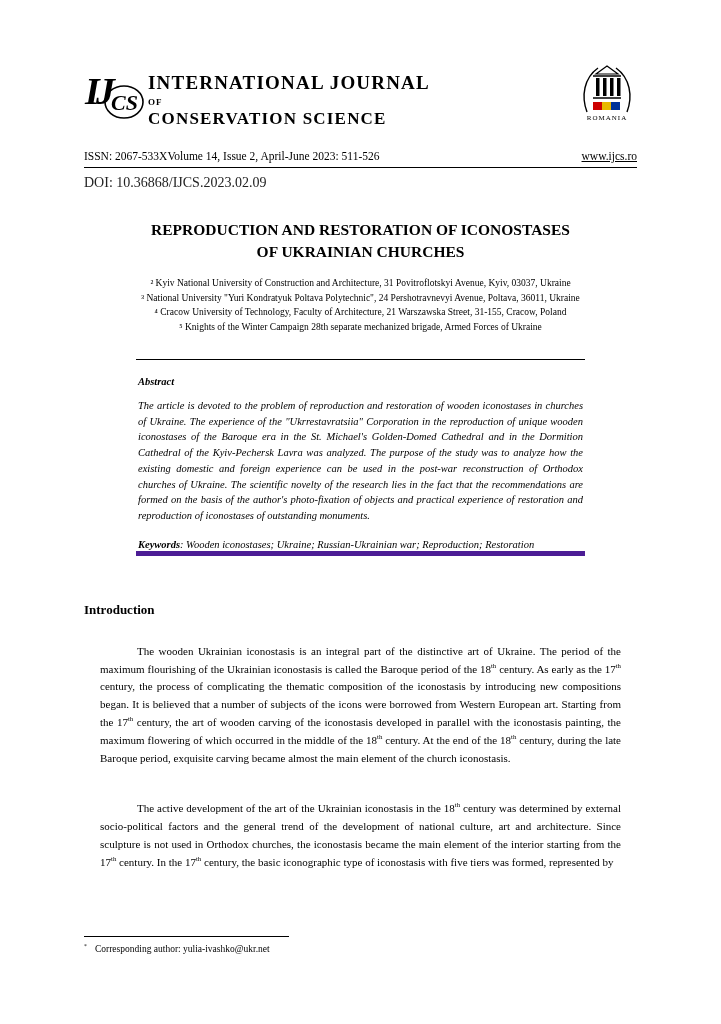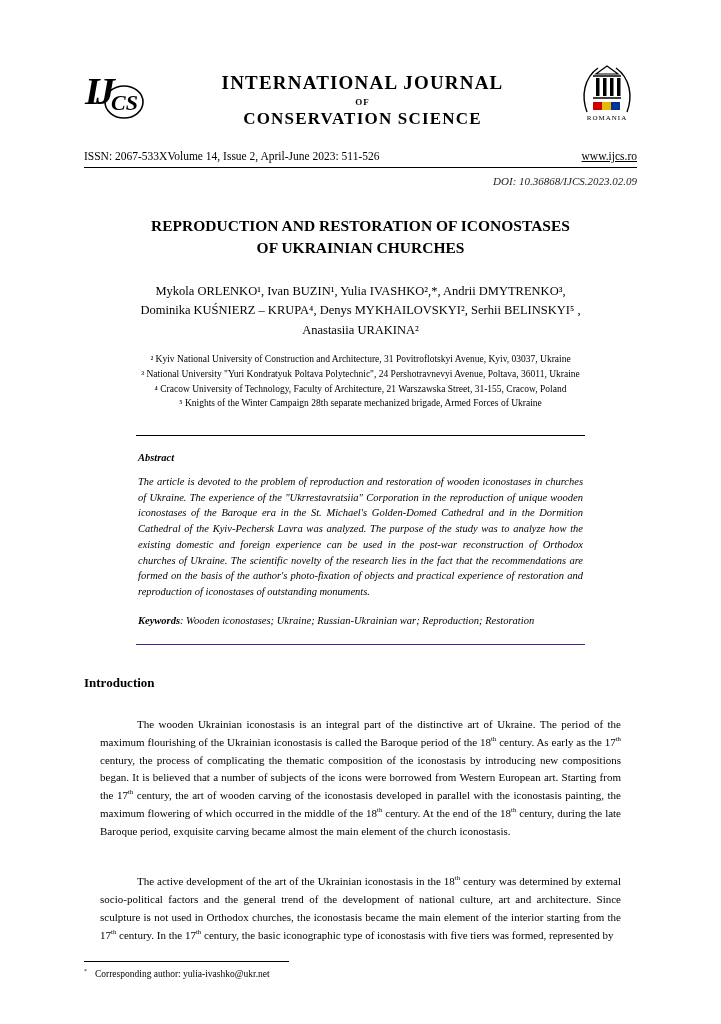--- a/index.html
+++ b/index.html
@@ -11,46 +11,46 @@
     font-family: "Liberation Serif", "DejaVu Serif", serif;
     color: #000;
     display: flex; flex-direction: column;
     background: #fff;
     overflow: hidden;
   }
   
   .masthead { display: flex; align-items: flex-start; justify-content: space-between; }
   .logo-left { width: 64px; flex: 0 0 64px; }
   .logo-right { width: 60px; flex: 0 0 60px; text-align: center; }
-  .masthead-center { flex: 1; text-align: center; padding-top: 10px; }
+  .masthead-center { flex: 1; padding-top: 10px; }
   .jt1 { font-size: 19px; font-weight: bold; letter-spacing: 1.2px; }
   .jt-of { font-size: 9px; font-weight: bold; margin: 3px 0 2px; letter-spacing: 1px; }
   .jt2 { font-size: 17px; font-weight: bold; letter-spacing: 1.2px; }
   .issn-row { display: flex; align-items: baseline; font-size: 11.5px; margin-top: 20px; }
   .issn-left { flex: 0 0 auto; }
   .issn-center { flex: 1; text-align: left; }
   .issn-right { flex: 0 0 auto; }
   .site-link { color: #000; text-decoration: underline; cursor: pointer; }
   .header-rule { border: none; border-top: 1.5px solid #000; margin: 5px 0 0 0; }
-  .doi { text-align: right; font-size: 11px; margin-top: 7px; color: #222; font-style: italic; }
+  .doi { text-align: left; font-size: 14px; margin-top: 7px; color: #222; }
   
   .article-title {
     text-align: center; font-size: 15.5px; font-weight: bold;
     margin: 28px 0 0 0; line-height: 1.45; white-space: pre-line;
   }
   .authors {
     text-align: center; font-size: 12.5px; margin-top: 22px;
     line-height: 1.55; white-space: pre-line;
   }
   .affiliations { text-align: center; font-size: 9.5px; margin-top: 12px; line-height: 1.55; }
   
   .abstract-box {
-    margin: 24px 52px 0 52px;
-    border-top: 1px solid #000; border-bottom: 1px solid #4c1d95;
-    padding: 16px 2px 18px 2px;
+    margin: 24px 52px 16px 52px;
+    border-top: 1px solid #000; border-bottom: 5px solid #4c1d95;
+    padding: 16px 2px 1px 2px;
     font-style: italic; font-size: 10.5px;
   }
   .abstract-label { font-weight: bold; margin-bottom: 11px; }
   .abstract-text { text-align: justify; line-height: 1.5; }
   .keywords { margin-top: 15px; }
   .kw-label { font-weight: bold; }
   
   .section-heading { font-size: 13px; font-weight: bold; margin-top: 30px; }
   .body-para {
     font-size: 11px; text-align: justify; line-height: 1.63;
@@ -111,23 +111,20 @@
     <span class="issn-right site-link">www.ijcs.ro</span>
   </div>
 
   <hr class="header-rule">
 
   <div class="doi">DOI: 10.36868/IJCS.2023.02.09</div>
 
   <h1 class="article-title">REPRODUCTION AND RESTORATION OF ICONOSTASES
 OF UKRAINIAN CHURCHES</h1>
 
-  <div class="authors">Mykola ORLENKO¹, Ivan BUZIN¹, Yulia IVASHKO²,*, Andrii DMYTRENKO³,
-Dominika KUŚNIERZ – KRUPA⁴, Denys MYKHAILOVSKYI², Serhii BELINSKYI⁵ ,
-Anastasiia URAKINA²</div>
 
   <div class="affiliations">
     <div>² Kyiv National University of Construction and Architecture, 31 Povitroflotskyi Avenue, Kyiv, 03037, Ukraine</div>
     <div>³ National University "Yuri Kondratyuk Poltava Polytechnic", 24 Pershotravnevyi Avenue, Poltava, 36011, Ukraine</div>
     <div>⁴ Cracow University of Technology, Faculty of Architecture, 21 Warszawska Street, 31-155, Cracow, Poland</div>
     <div>⁵ Knights of the Winter Campaign 28th separate mechanized brigade, Armed Forces of Ukraine</div>
   </div>
 
   <section class="abstract-box">
     <div class="abstract-label">Abstract</div>

